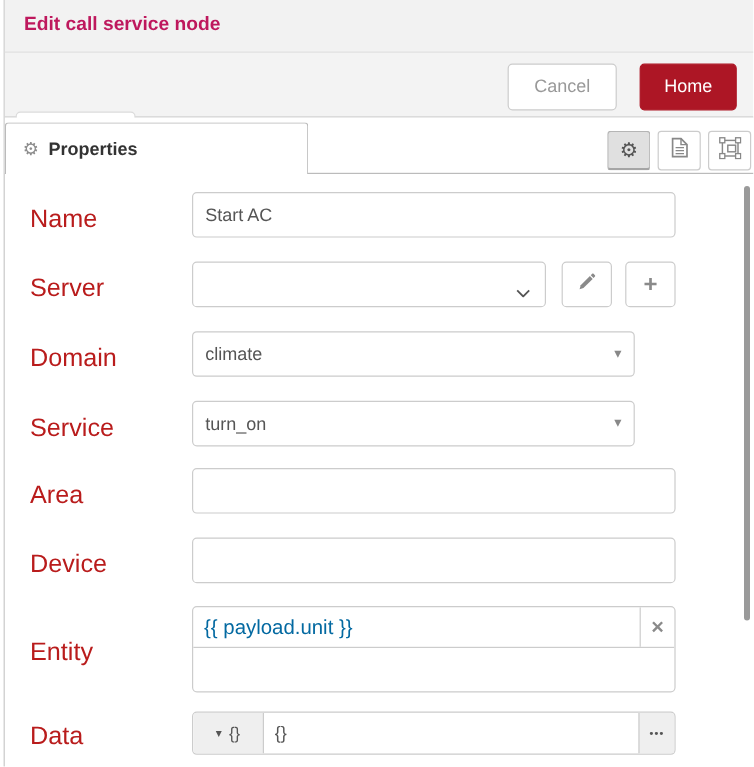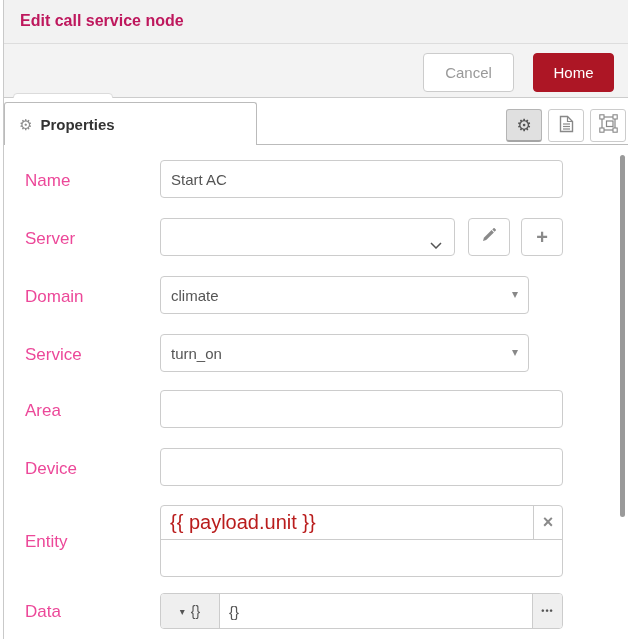--- a/index.html
+++ b/index.html
@@ -33,21 +33,21 @@
   .tab-label { font-size:15px; font-weight:bold; color:#333; }
 
   .btn-icon { position:absolute; top:109px; width:36px; height:33px; border-radius:3px;
               box-sizing:border-box; display:flex; align-items:center; justify-content:center; cursor:pointer; }
   .btn-icon-gear  { left:506px; background:#e0e0e0; border:1px solid #b5b5b5; border-bottom:2px solid #a5a5a5;
                     color:#555; font-size:17px; line-height:1; }
   .btn-icon-doc   { left:548px; background:#fff; border:1px solid #cccccc; }
   .btn-icon-frame { left:590px; background:#fff; border:1px solid #cccccc; }
 
   
-  .f-label { position:absolute; left:25px; font-size:17px; color:#ec4899; }
+  .f-label { position:absolute; left:25px; font-size:21px; color:#b91c1c; }
   .f-input { position:absolute; left:160px; width:403px; height:38px; box-sizing:border-box;
              border:1px solid #ccc; border-radius:4px; padding:0 10px; font-size:15px; color:#555;
              background:#fff; font-family:"Liberation Sans", sans-serif; outline:none; }
   .f-combo { position:absolute; left:160px; width:369px; height:38px; }
   .f-combo input { width:100%; height:38px; box-sizing:border-box; border:1px solid #ccc; border-radius:4px;
              padding:0 28px 0 10px; font-size:15px; color:#555; font-family:"Liberation Sans", sans-serif; outline:none; }
   .combo-arrow { position:absolute; right:11px; top:12px; font-size:12px; color:#888; line-height:1; cursor:pointer; }
 
   .f-select { position:absolute; left:160px; top:218px; width:295px; height:38px; box-sizing:border-box;
               border:1px solid #ccc; border-radius:4px; background:#fff; display:flex; align-items:center;
@@ -55,21 +55,21 @@
   .select-chevron { position:absolute; right:12px; top:16px; }
   .mini-btn { position:absolute; top:218px; width:42px; height:38px; box-sizing:border-box; background:#fff;
               border:1px solid #ccc; border-radius:4px; display:flex; align-items:center; justify-content:center; cursor:pointer; }
   .mini-btn-edit { left:468px; }
   .mini-btn-add  { left:521px; font-size:20px; font-weight:bold; color:#8a8a8a; }
 
   
   .entity-box { position:absolute; left:160px; top:505px; width:403px; height:72px; box-sizing:border-box;
                 border:1px solid #ccc; border-radius:4px; background:#fff; overflow:hidden; }
   .entity-row1 { display:flex; height:33px; border-bottom:1px solid #ccc; }
-  .entity-value { flex:1; display:flex; align-items:center; padding:0 9px; font-size:20px; color:#b91c1c; }
+  .entity-value { flex:1; display:flex; align-items:center; padding:0 9px; font-size:17px; color:#0369a1; }
   .entity-x { width:28px; border-left:1px solid #ccc; display:flex; align-items:center; justify-content:center;
               color:#8a8a8a; font-size:18px; font-weight:bold; cursor:pointer; }
 
   
   .data-field { position:absolute; left:160px; top:593px; width:403px; height:36px; box-sizing:border-box;
                 border:1px solid #ccc; border-radius:4px; background:#fff; display:flex; overflow:hidden; }
   .data-type-btn { width:58px; background:#efefef; border-right:1px solid #ccc; display:flex;
                    align-items:center; justify-content:center; gap:6px; color:#555; cursor:pointer; }
   .data-type-caret { font-size:10px; color:#555; }
   .data-type-glyph { font-size:14px; color:#555; }

